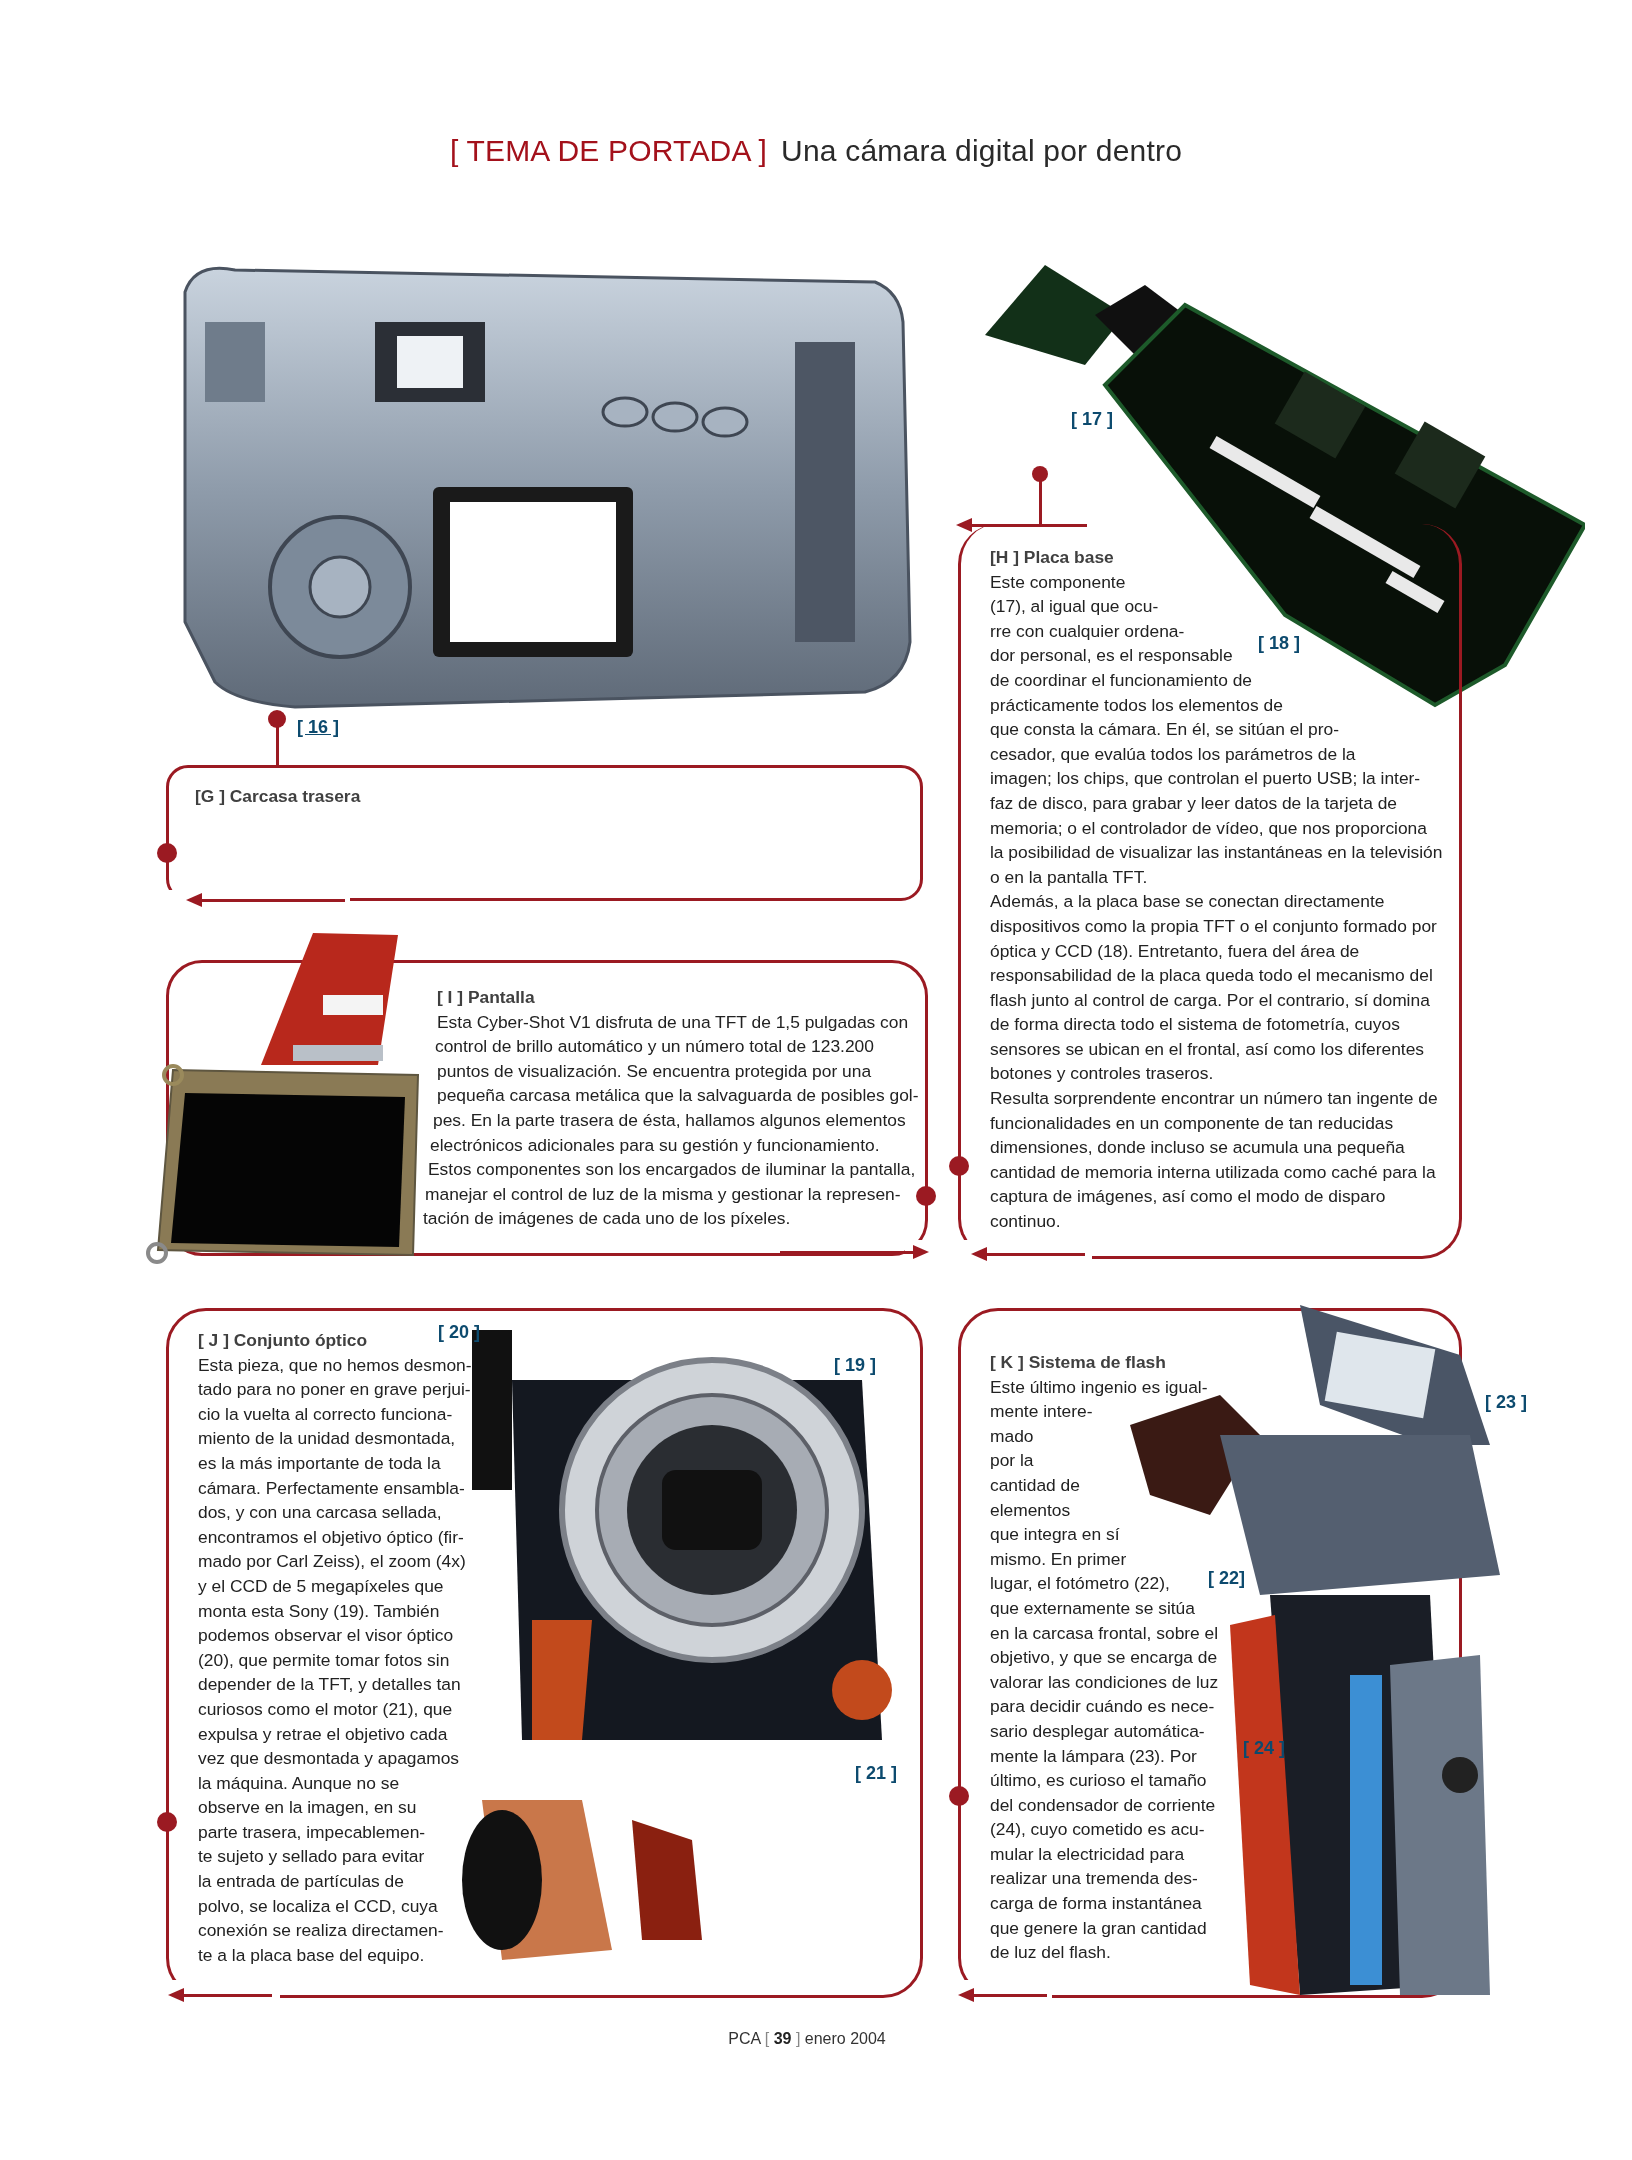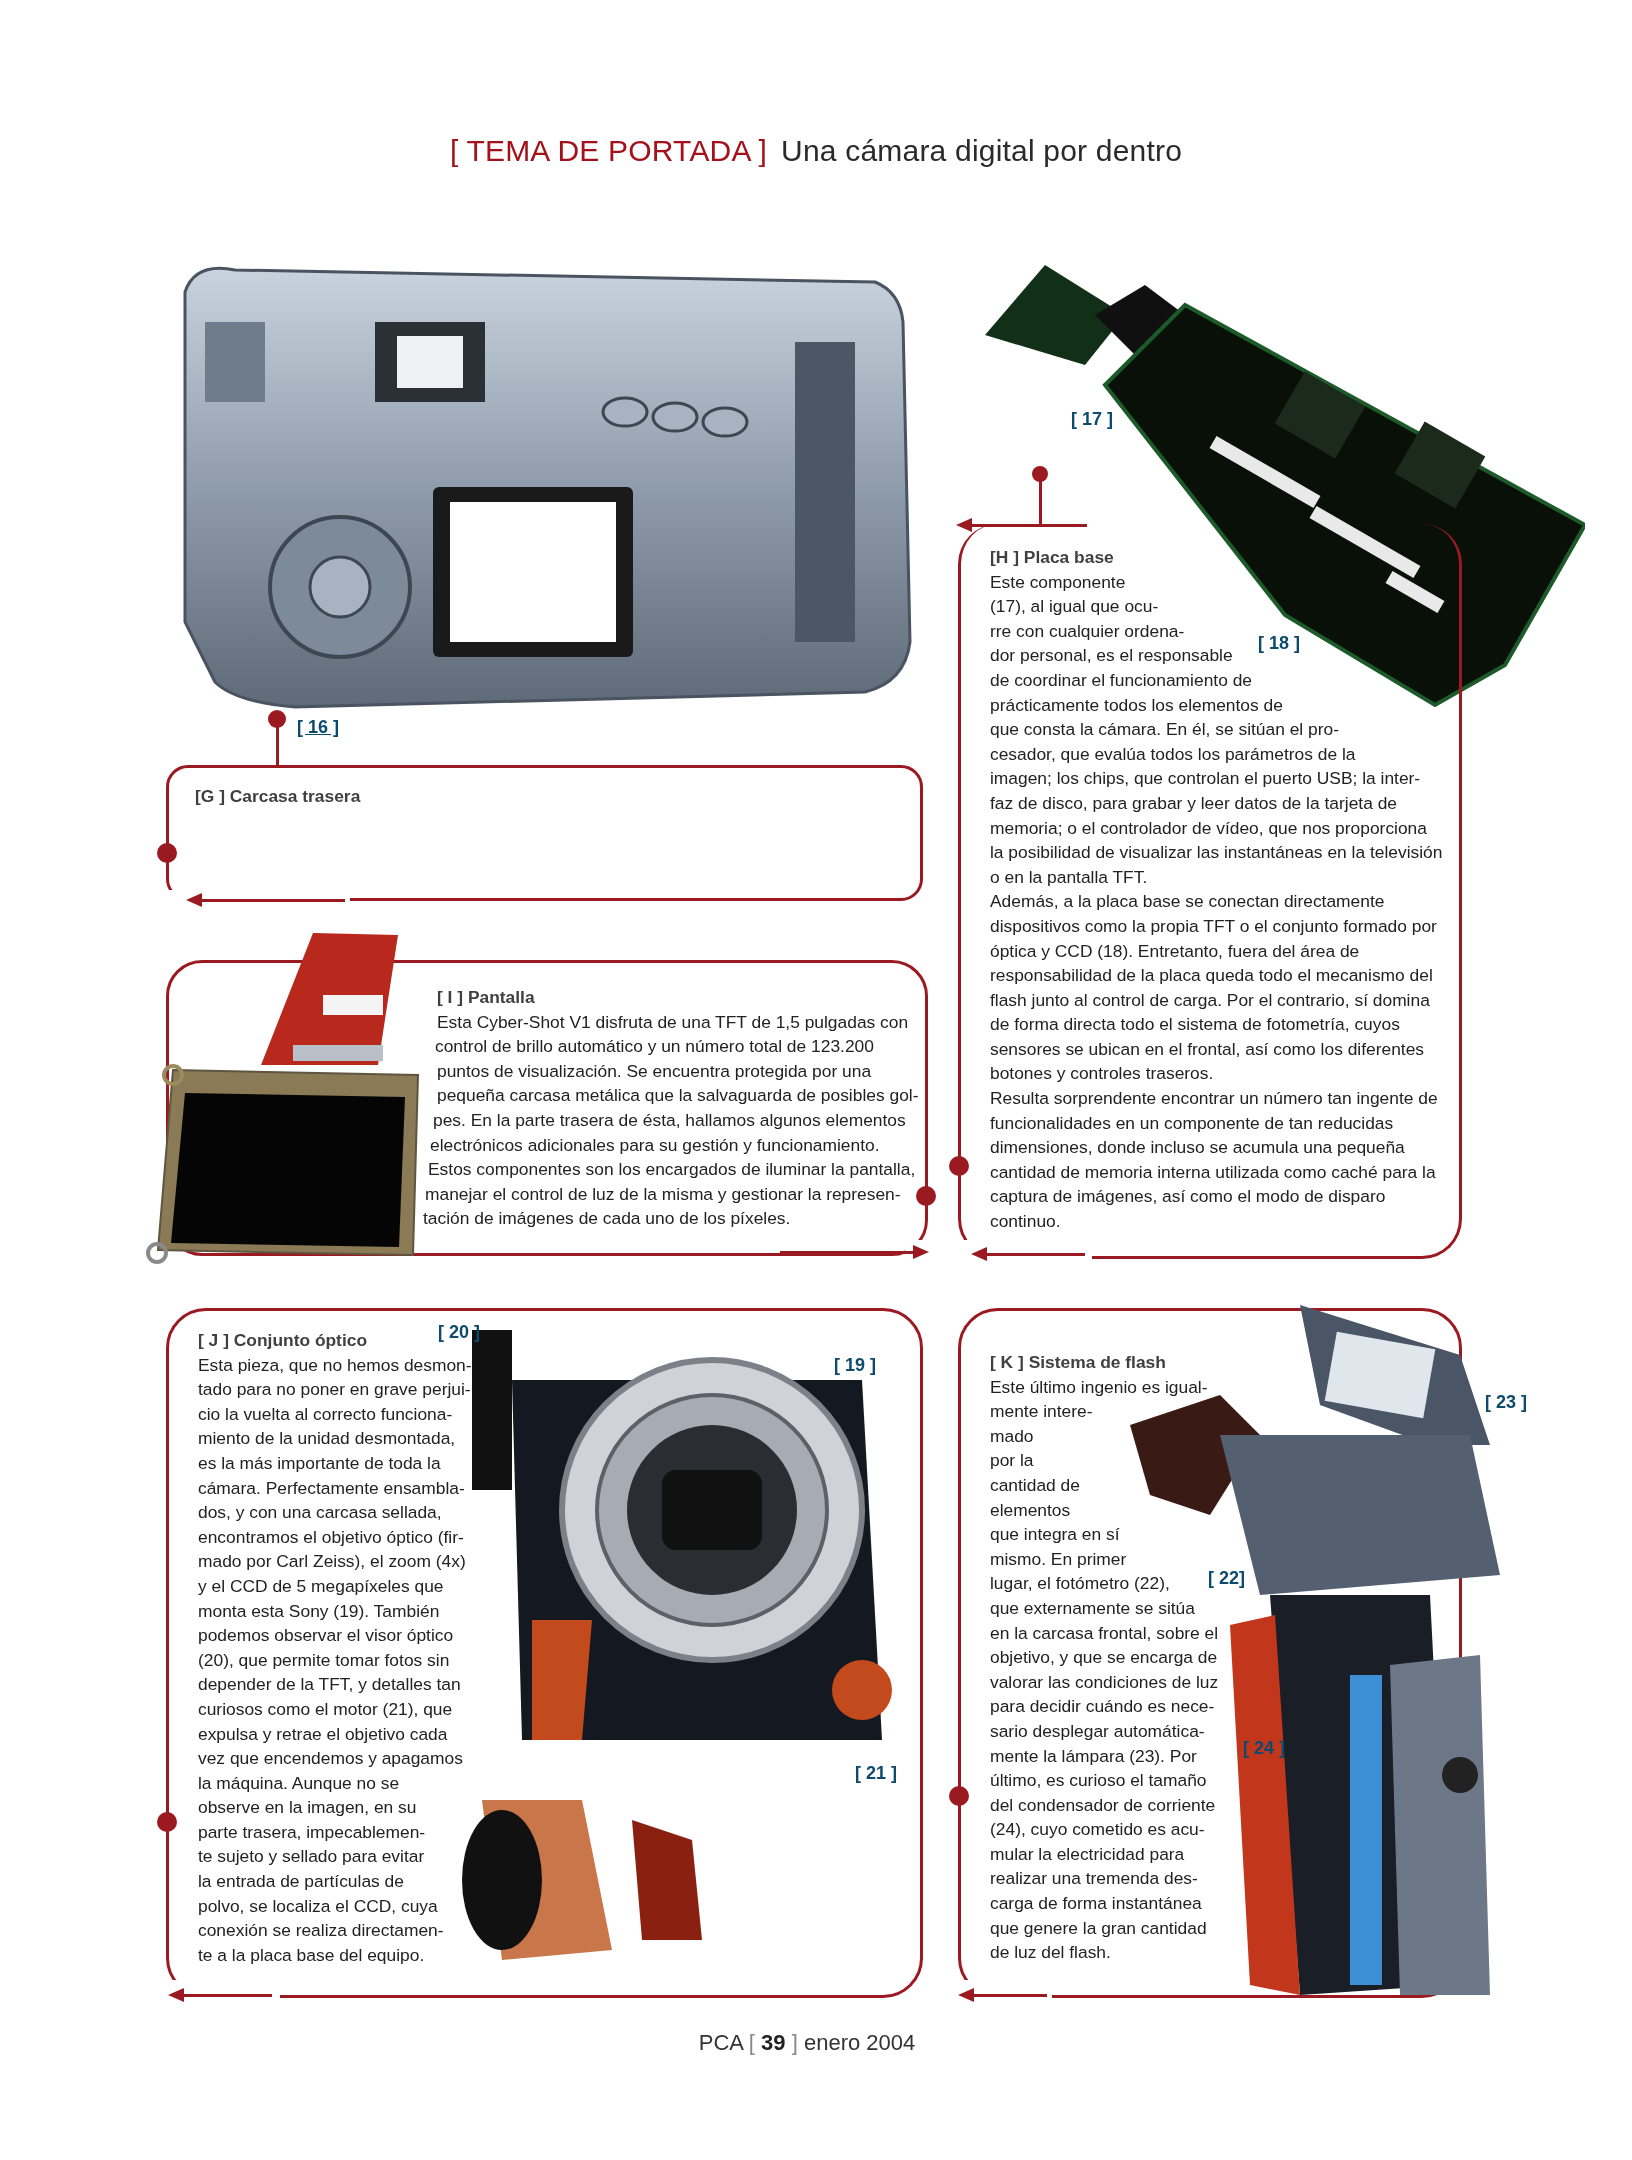--- a/index.html
+++ b/index.html
@@ -18,21 +18,21 @@
   .stem { position: absolute; width: 3px; background: #9b1a22; }
   .cover { position: absolute; background: #ffffff; }
 
   .textblock { position: absolute; font-size: 17.4px; line-height: 24.6px; color: #222; font-family: "Liberation Sans", sans-serif; }
   .textblock .h { font-weight: bold; display: block; color: #404040; }
   .textblock p { display: block; }
   .callout { position: absolute; font-weight: bold; font-size: 18px; color: #0c4a6e; }
 
   .photo { position: absolute; }
 
-  .footer { position: absolute; top: 2030px; left: 0; width: 1614px; text-align: center; font-size: 22px; color: #333; }
+  .footer { position: absolute; top: 2030px; left: 0; width: 1614px; text-align: center; font-size: 16px; color: #333; }
   .footer .br { color: #888; }
   .footer b { color: #222; }
 </style>
 </head>
 <body>
 
 <div class="header">
   <span class="section">[ TEMA DE PORTADA ]</span><span class="title">Una cámara digital por dentro</span>
 </div>
 
@@ -172,21 +172,21 @@
   <p>dos, y con una carcasa sellada,</p>
   <p>encontramos el objetivo óptico (fir-</p>
   <p>mado por Carl Zeiss), el zoom (4x)</p>
   <p>y el CCD de 5 megapíxeles que</p>
   <p>monta esta Sony (19). También</p>
   <p>podemos observar el visor óptico</p>
   <p>(20), que permite tomar fotos sin</p>
   <p>depender de la TFT, y detalles tan</p>
   <p>curiosos como el motor (21), que</p>
   <p>expulsa y retrae el objetivo cada</p>
-  <p>vez que encendemos y apagamos</p>
+  <p>vez que desmontada y apagamos</p>
   <p>la máquina. Aunque no se</p>
   <p>observe en la imagen, en su</p>
   <p>parte trasera, impecablemen-</p>
   <p>te sujeto y sellado para evitar</p>
   <p>la entrada de partículas de</p>
   <p>polvo, se localiza el CCD, cuya</p>
   <p>conexión se realiza directamen-</p>
   <p>te a la placa base del equipo.</p>
 </div>
 

